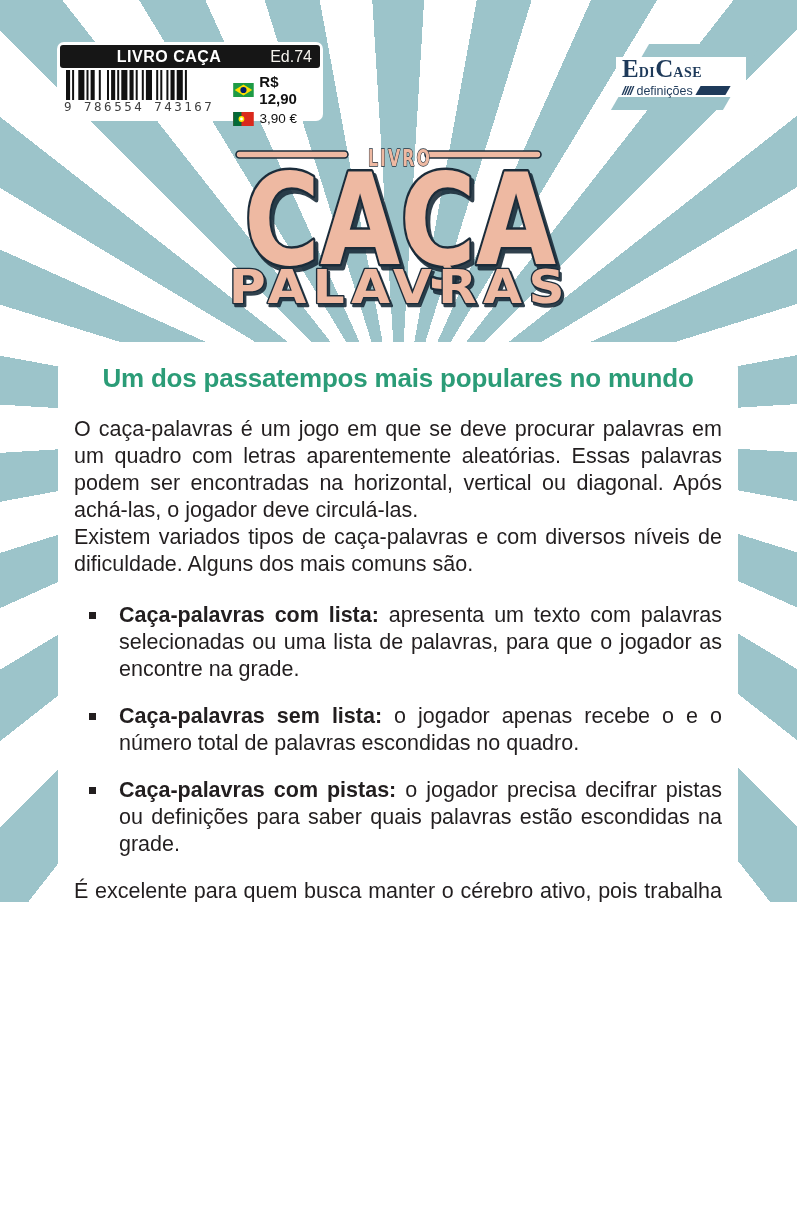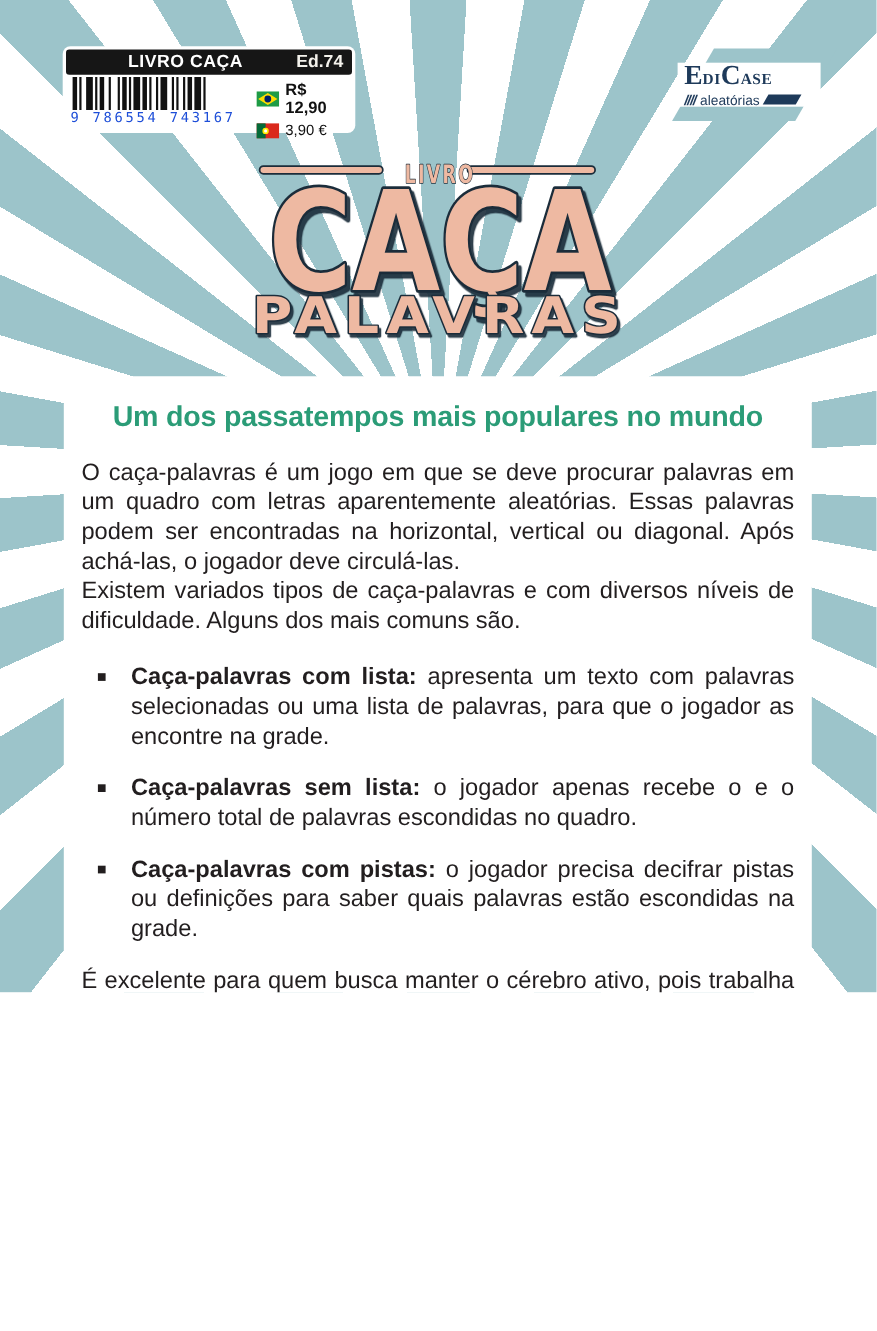--- a/index.html
+++ b/index.html
@@ -7,25 +7,25 @@
   .page{
     position:absolute;left:0;top:0;width:797px;height:902px;overflow:hidden;
     background:repeating-conic-gradient(from -3.5deg at 50% 47.5%,
       #9cc4ca 0deg 6.92deg, #ffffff 6.92deg 13.846deg);
   }
   
   .pricebox{position:absolute;left:57px;top:42px;width:266px;height:79px;background:#fff;
     border-radius:7px;box-sizing:border-box;padding:3px;}
   .blackbar{height:23px;background:#161616;border-radius:3px;display:flex;align-items:center;padding:0 8px;}
   .blackbar .series{flex:1;text-align:center;color:#fff;font-weight:bold;font-size:16px;letter-spacing:.5px;}
-  .blackbar .ed{color:#f4f2ec;font-weight:bold;font-size:16px;}
+  .blackbar .ed{color:#f4f2ec;font-weight:normal;font-size:16px;}
   .coderow{display:flex;padding:2px 0 0 4px;}
   .bcwrap{width:162px;}
   .bcwrap svg{display:block;}
-  .isbn{font-family:"DejaVu Sans Mono",monospace;font-size:12.5px;letter-spacing:2.5px;color:#1d4ed8;margin-top:-1px;}
+  .isbn{font-family:"DejaVu Sans Mono",monospace;font-size:12.5px;letter-spacing:2.5px;color:#404040;margin-top:-1px;}
   .prices{margin-left:8px;padding-top:3px;}
   .prow{display:flex;align-items:center;margin-bottom:4px;}
   .prow svg{display:block;margin-right:5px;}
   .brl{font-size:15px;font-weight:bold;color:#111;}
   .eur{font-size:13.5px;color:#111;}
   
   .logo{position:absolute;left:608px;top:44px;width:146px;height:66px;}
   .logo .band{position:absolute;left:22px;top:0;width:112px;height:66px;background:#9cc4ca;transform:skewX(-30deg);}
   .logo .white{position:absolute;left:8px;top:13px;width:130px;height:40px;background:#fff;
     display:flex;flex-direction:column;justify-content:center;padding-left:6px;box-sizing:border-box;}
@@ -129,21 +129,21 @@
     <div class="band"></div>
     <div class="white">
       <div class="wordmark">
         <span class="big">E</span>
         <span class="small">DI</span>
         <span class="big">C</span>
         <span class="small">ASE</span>
       </div>
       <div class="tagrow">
         <span class="slashes">////</span>
-        <span class="pub">aleatórias</span>
+        <span class="pub">definições</span>
         <span class="navybar"></span>
       </div>
     </div>
   </div>
 
   <svg class="title-svg" width="797" height="335">
     <rect class="kline" x="236" y="151" width="112" height="7" rx="3.5"></rect>
     <rect class="kline" x="425" y="151" width="116" height="7" rx="3.5"></rect>
     <text class="kicker" x="400" y="166" text-anchor="middle" textLength="64" lengthAdjust="spacingAndGlyphs">LIVRO</text>
     <text class="caca" x="400" y="264" text-anchor="middle" textLength="312" lengthAdjust="spacingAndGlyphs">CAÇA</text>

